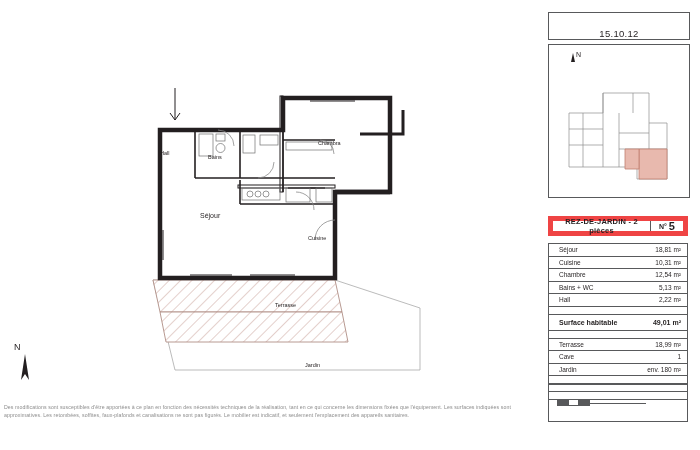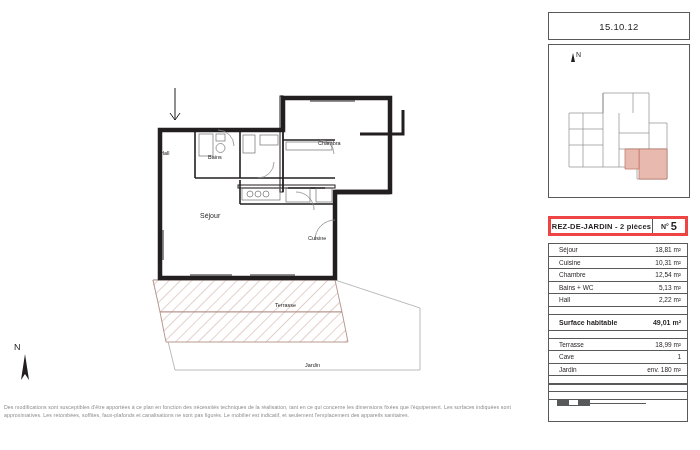--- a/index.html
+++ b/index.html
@@ -21,21 +21,21 @@
     width: 700px;
     height: 450px;
   }
 
   
   .panel-date {
     position: absolute;
     left: 548px; top: 12px;
     width: 140px; height: 26px;
     border: 1px solid #58595b;
-    display: flex; align-items: center; justify-content: center;
+    display: flex; align-items: flex-end; justify-content: center;
     font-size: 9.5px;
     letter-spacing: .3px;
   }
   .panel-loc {
     position: absolute;
     left: 548px; top: 44px;
     width: 140px; height: 152px;
     border: 1px solid #58595b;
     overflow: hidden;
   }
@@ -60,21 +60,21 @@
     position: absolute;
     left: 14px; top: 38px;
     width: 112px; height: 100px;
   }
   .mini-plan svg { display: block; }
 
   .panel-title {
     position: absolute;
     left: 548px; top: 216px;
     width: 140px; height: 20px;
-    border: 3px solid #ef4444;
+    border: 5px solid #ef4444;
     display: flex; align-items: center;
     box-sizing: border-box;
   }
   .panel-title .t {
     flex: 1;
     text-align: center;
     font-size: 7.5px;
     font-weight: bold;
     letter-spacing: .2px;
   }

